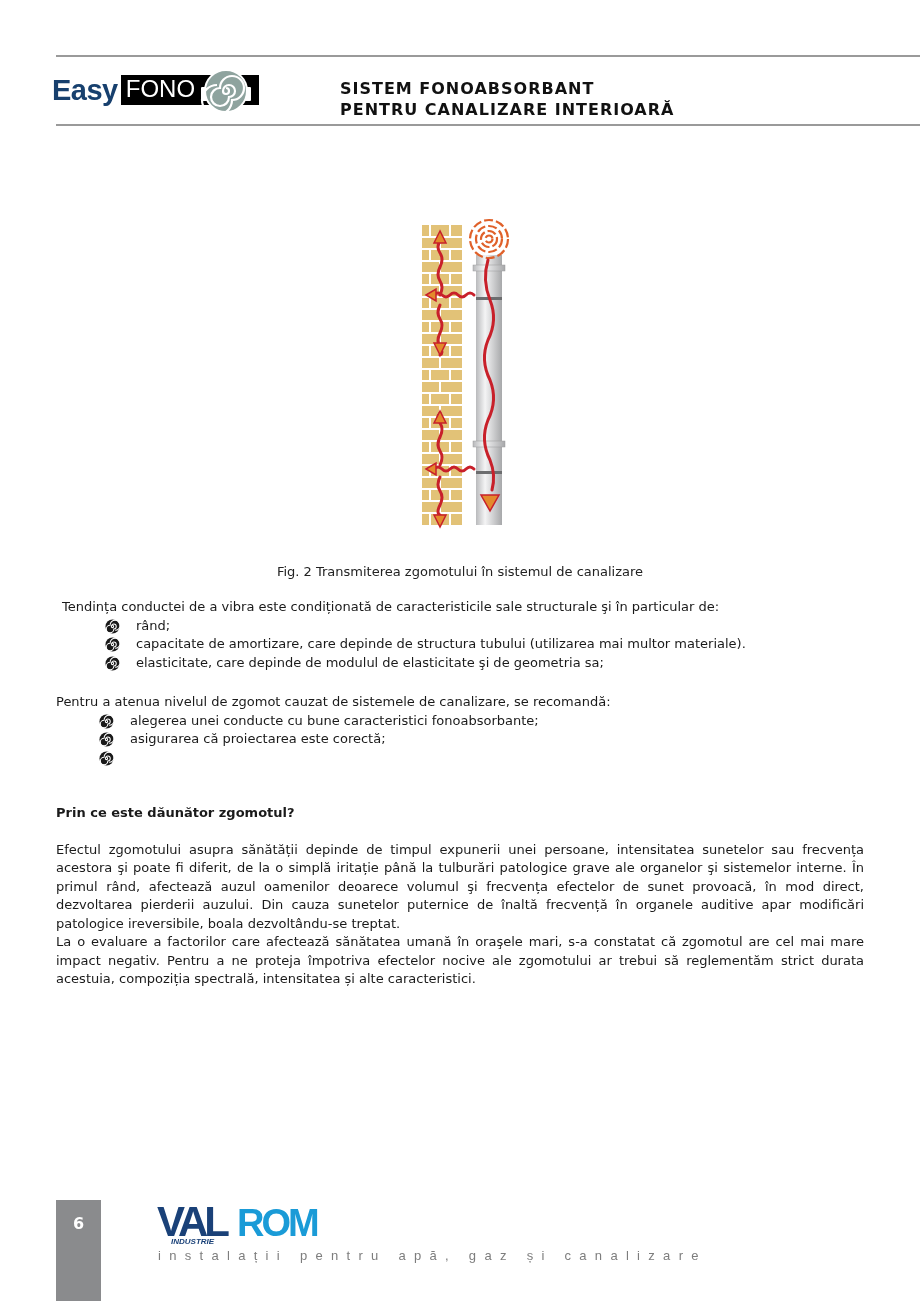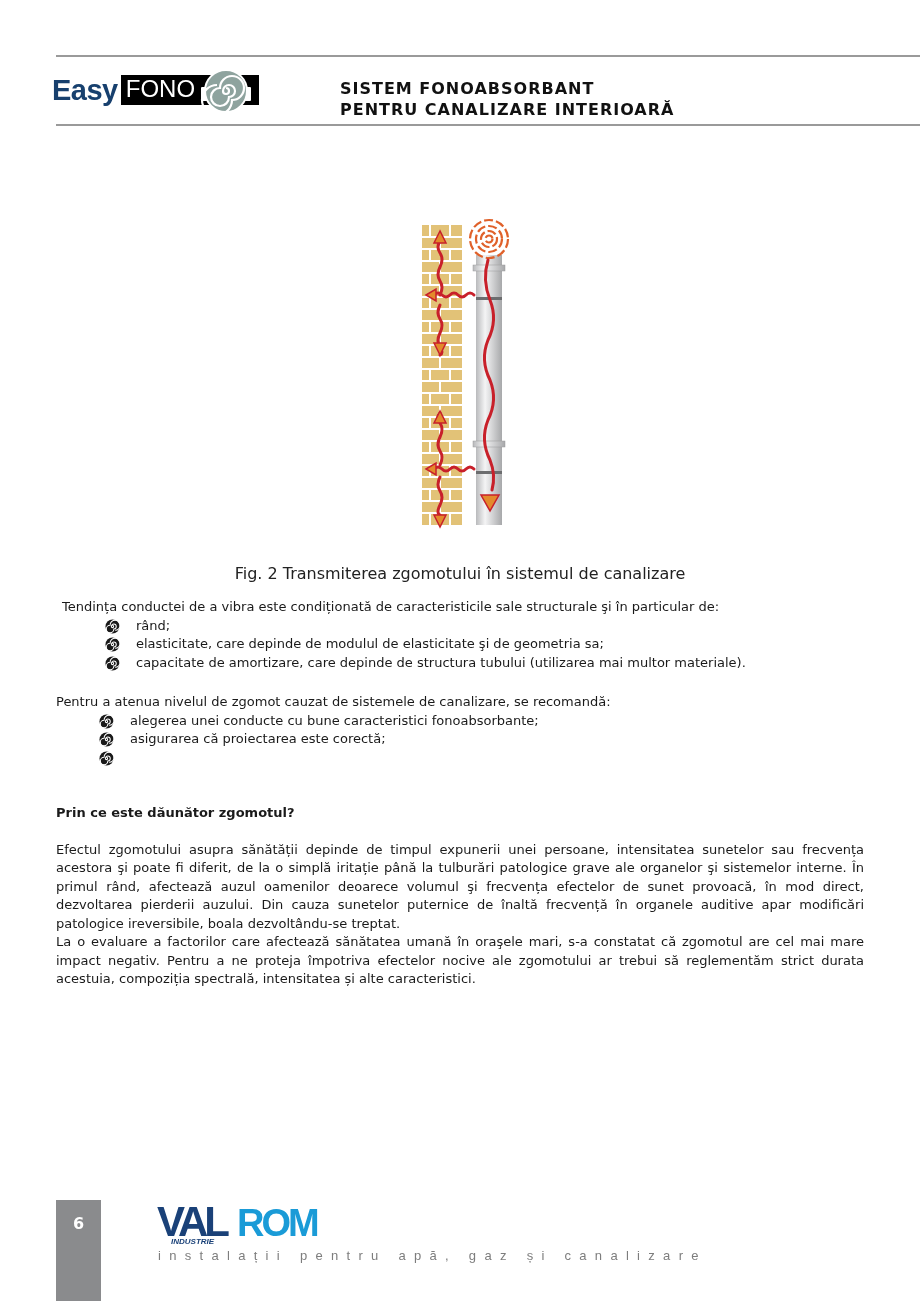--- a/index.html
+++ b/index.html
@@ -16,21 +16,21 @@
   .logo .easy { font-family: "Liberation Sans", sans-serif; font-weight: bold; font-size: 29px; color: #17406e; letter-spacing: -0.5px; margin-right: 3px; }
   .logo .fono-box { background: #000000; height: 30px; display: flex; align-items: flex-start; padding: 0 10px 0 5px; position: relative; width: 138px; box-sizing: border-box; }
   .logo .fono { font-family: "Liberation Sans", sans-serif; font-size: 24px; color: #ffffff; letter-spacing: 0px; }
   .logo svg { position: absolute; right: 2px; top: -8px; }
 
   .doc-title { position: absolute; left: 340px; width: 460px; top: 78px; text-align: left;
     font-family: "DejaVu Sans", sans-serif; font-weight: bold; font-size: 16px; line-height: 21px; letter-spacing: 1px; color: #111; }
 
   .figure { position: absolute; left: 418px; top: 215px; width: 100px; height: 315px; }
 
-  .caption { position: absolute; left: 0; right: 0; top: 564px; text-align: center; font-size: 16px; color: #222; }
+  .caption { position: absolute; left: 0; right: 0; top: 564px; text-align: center; font-size: 13px; color: #222; }
 
   .text { position: absolute; left: 56px; width: 808px; font-size: 13px; line-height: 18.5px; color: #1a1a1a; }
   .text p { margin: 0; }
   .text ul { list-style: none; margin: 0; padding: 0; }
   .text li { position: relative; padding-left: 74px; }
   .text li .bullet { position: absolute; left: 43px; top: 2px; width: 15px; height: 15px; }
   .justify { text-align: justify; }
   .heading { font-weight: bold; }
 
   .page-box { position: absolute; left: 56px; top: 1200px; width: 45px; height: 101px; background: #8a8b8d; }
@@ -185,28 +185,28 @@
           <circle cx="8" cy="8" r="7.5" fill="#1a1a1a"></circle>
           <path d="M8 8 m0 -1.2 a1.2 1.2 0 1 1 -1.2 1.2 a2.6 2.6 0 1 1 2.6 2.6 a4 4 0 1 1 -4 -4 a5.4 5.4 0 1 1 5.4 5.4" fill="none" stroke="#fff" stroke-width="1.1"></path>
         </svg>
       <span>rând;</span>
     </li>
     <li>
       <svg class="bullet" viewBox="0 0 16 16">
           <circle cx="8" cy="8" r="7.5" fill="#1a1a1a"></circle>
           <path d="M8 8 m0 -1.2 a1.2 1.2 0 1 1 -1.2 1.2 a2.6 2.6 0 1 1 2.6 2.6 a4 4 0 1 1 -4 -4 a5.4 5.4 0 1 1 5.4 5.4" fill="none" stroke="#fff" stroke-width="1.1"></path>
         </svg>
+      <span>capacitate de amortizare, care depinde de structura tubului (utilizarea mai multor materiale).</span>
+    </li>
+    <li>
+      <svg class="bullet" viewBox="0 0 16 16">
+          <circle cx="8" cy="8" r="7.5" fill="#1a1a1a"></circle>
+          <path d="M8 8 m0 -1.2 a1.2 1.2 0 1 1 -1.2 1.2 a2.6 2.6 0 1 1 2.6 2.6 a4 4 0 1 1 -4 -4 a5.4 5.4 0 1 1 5.4 5.4" fill="none" stroke="#fff" stroke-width="1.1"></path>
+        </svg>
       <span>elasticitate, care depinde de modulul de elasticitate şi de geometria sa;</span>
-    </li>
-    <li>
-      <svg class="bullet" viewBox="0 0 16 16">
-          <circle cx="8" cy="8" r="7.5" fill="#1a1a1a"></circle>
-          <path d="M8 8 m0 -1.2 a1.2 1.2 0 1 1 -1.2 1.2 a2.6 2.6 0 1 1 2.6 2.6 a4 4 0 1 1 -4 -4 a5.4 5.4 0 1 1 5.4 5.4" fill="none" stroke="#fff" stroke-width="1.1"></path>
-        </svg>
-      <span>capacitate de amortizare, care depinde de structura tubului (utilizarea mai multor materiale).</span>
     </li>
   </ul>
 </div>
 
 <div class="text" style="top:693px;">
   <p>Pentru a atenua nivelul de zgomot cauzat de sistemele de canalizare, se recomandă:</p>
   <ul>
     <li>
       <svg class="bullet" viewBox="0 0 16 16">
           <circle cx="8" cy="8" r="7.5" fill="#1a1a1a"></circle>

